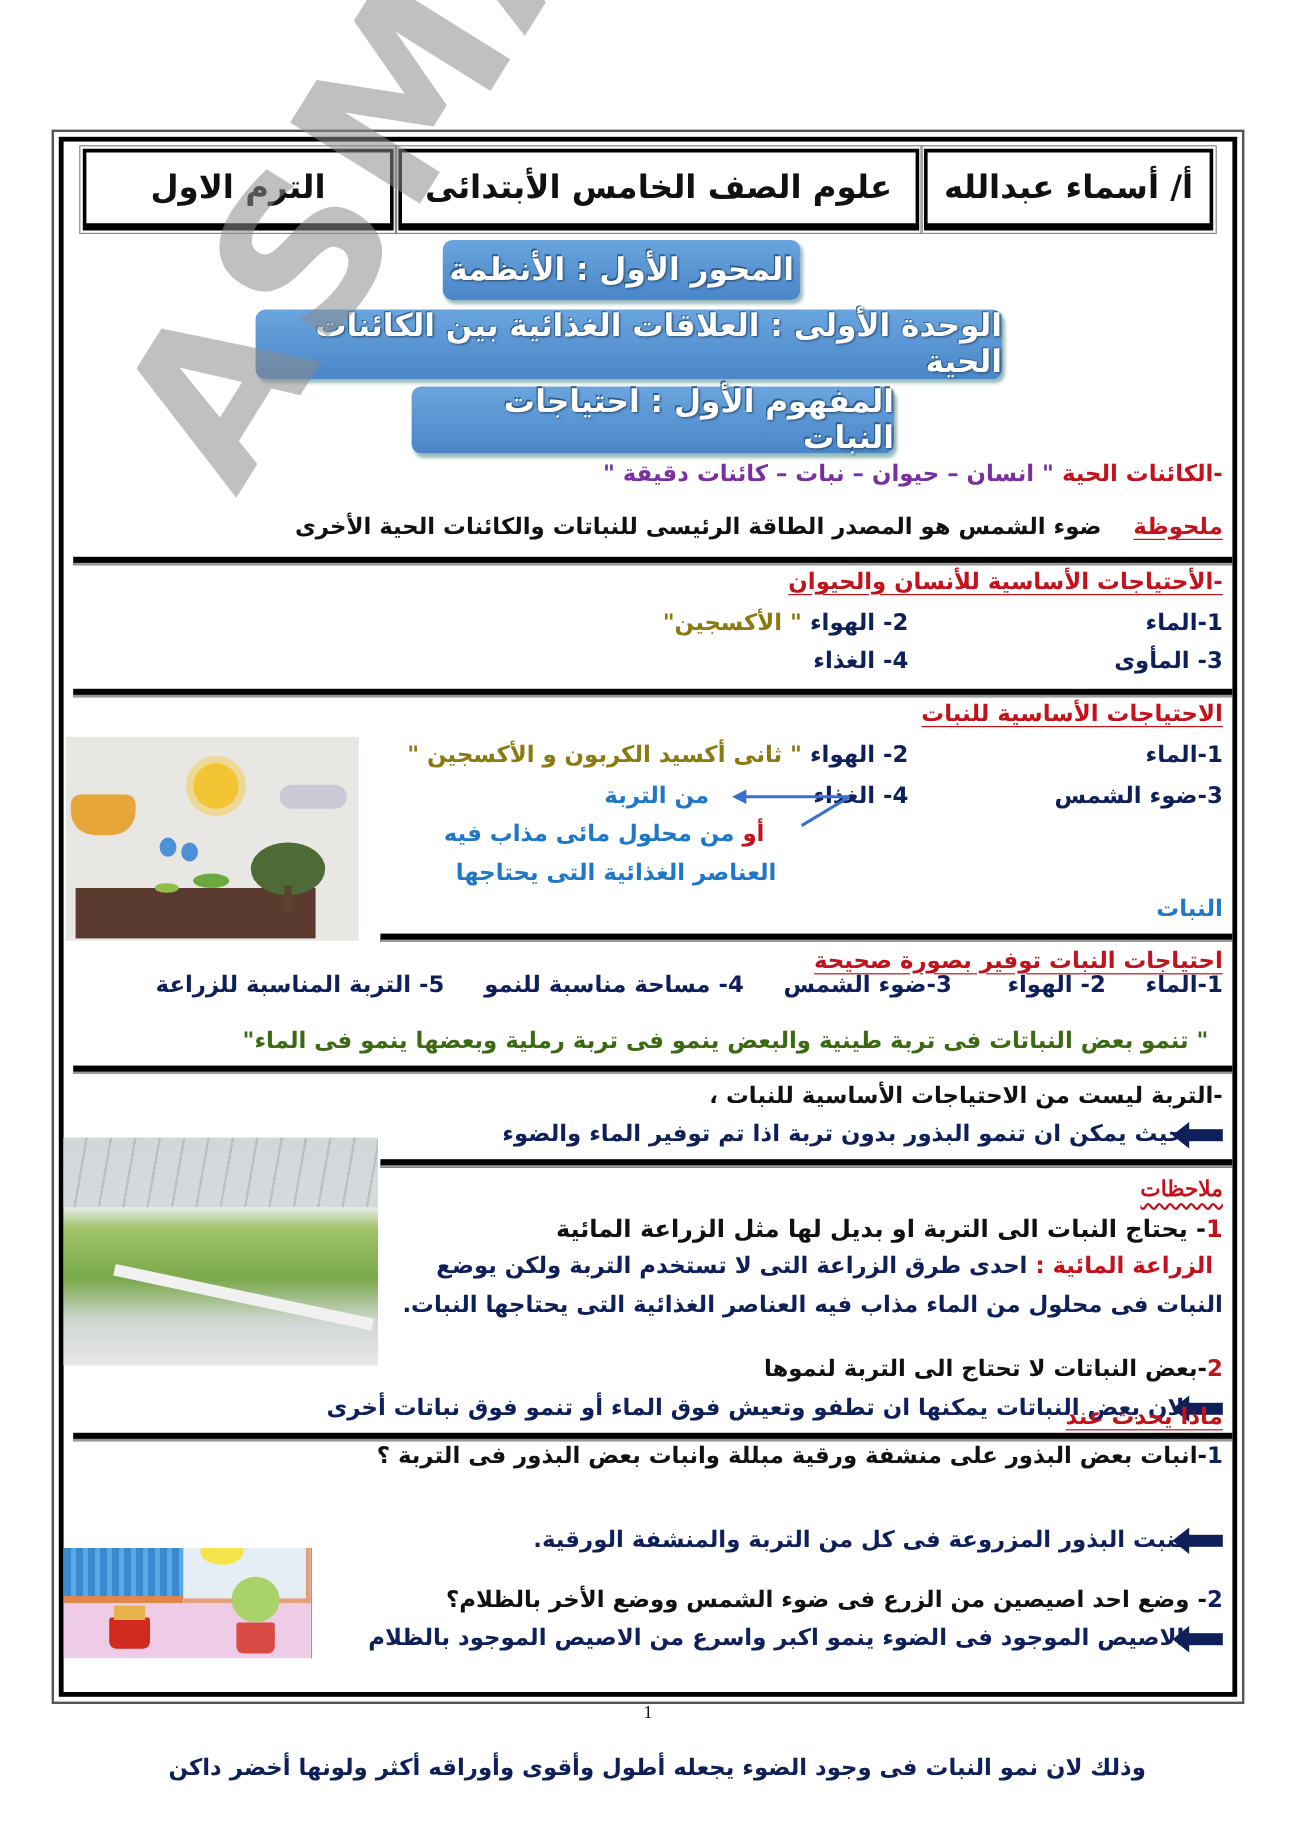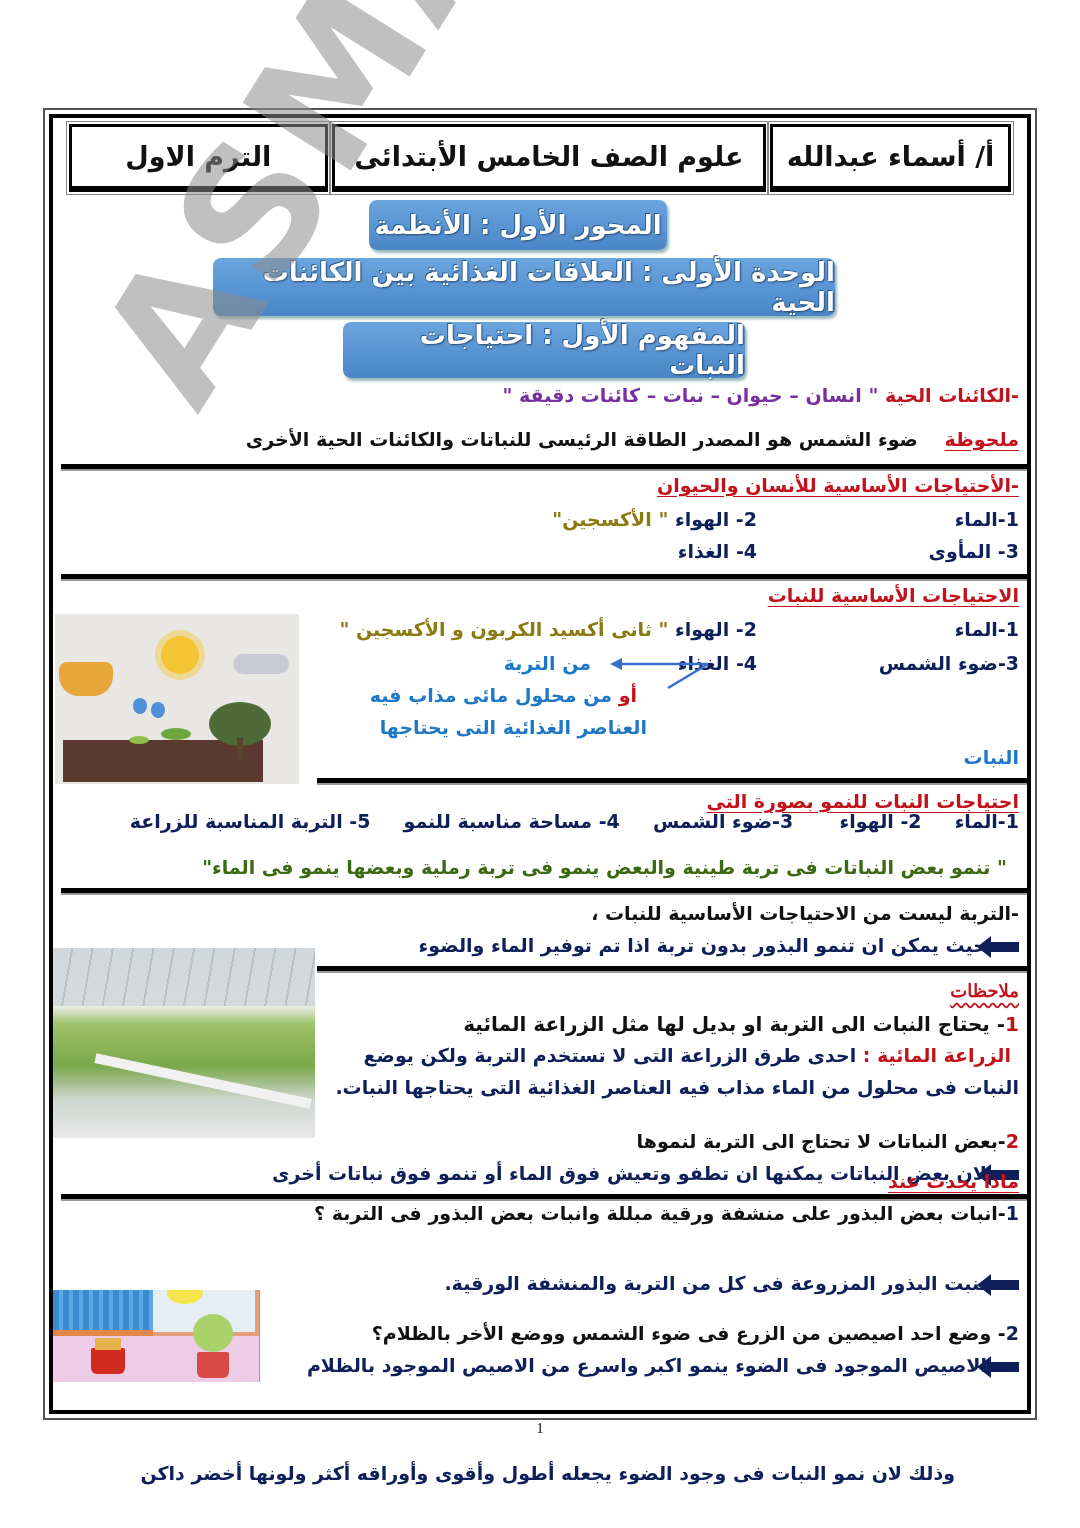--- a/index.html
+++ b/index.html
@@ -118,21 +118,21 @@
       <div style="position:absolute;left:78px;top:84px;width:14px;height:16px;border-radius:50% 50% 50% 50%;background:#4f8fd8;"></div>
       <div style="position:absolute;left:96px;top:88px;width:14px;height:16px;border-radius:50%;background:#4f8fd8;"></div>
       <div style="position:absolute;left:154px;top:88px;width:62px;height:44px;border-radius:50%;background:#4e6a36;"></div>
       <div style="position:absolute;left:182px;top:124px;width:6px;height:22px;background:#5b4330;"></div>
       <div style="position:absolute;left:106px;top:114px;width:30px;height:12px;border-radius:50%;background:#6da83f;"></div>
       <div style="position:absolute;left:74px;top:122px;width:20px;height:8px;border-radius:50%;background:#8fbf4a;"></div>
     </div>
 
     <div class="hsep" style="left:264px;right:0;top:660px;"></div>
 
-    <div class="line red u" style="top:672px;">احتياجات النبات للنمو بصورة التى</div>
+    <div class="line red u" style="top:672px;">احتياجات النبات توفير بصورة صحيحة</div>
     <div class="line navy" style="top:692px;text-align:center;">
       <span>1</span><span>-الماء</span>&nbsp;&nbsp;&nbsp;&nbsp;
       <span>2</span><span>- الهواء</span>&nbsp;&nbsp;&nbsp;&nbsp;&nbsp;&nbsp;
       <span>3</span><span>-ضوء الشمس</span>&nbsp;&nbsp;&nbsp;&nbsp;
       <span>4</span><span>- مساحة مناسبة للنمو</span>&nbsp;&nbsp;&nbsp;&nbsp;
       <span>5</span><span>- التربة المناسبة للزراعة</span>
     </div>
     <div class="line green" style="top:738px;right:20px;">" تنمو بعض النباتات فى تربة طينية  والبعض ينمو فى تربة رملية  وبعضها ينمو فى الماء"</div>
 
     <div class="hsep" style="left:8px;right:0;top:770px;"></div>

